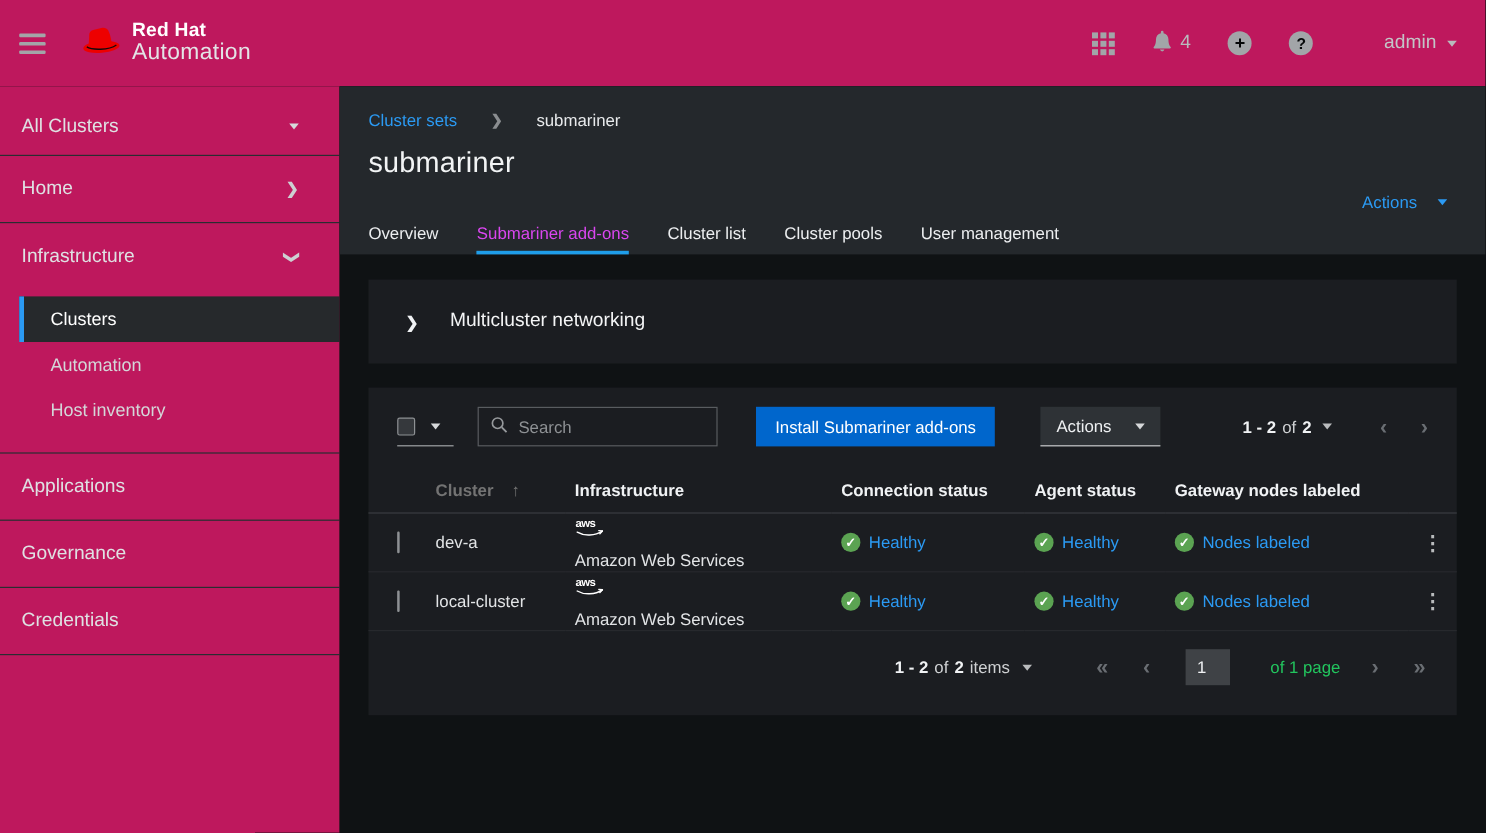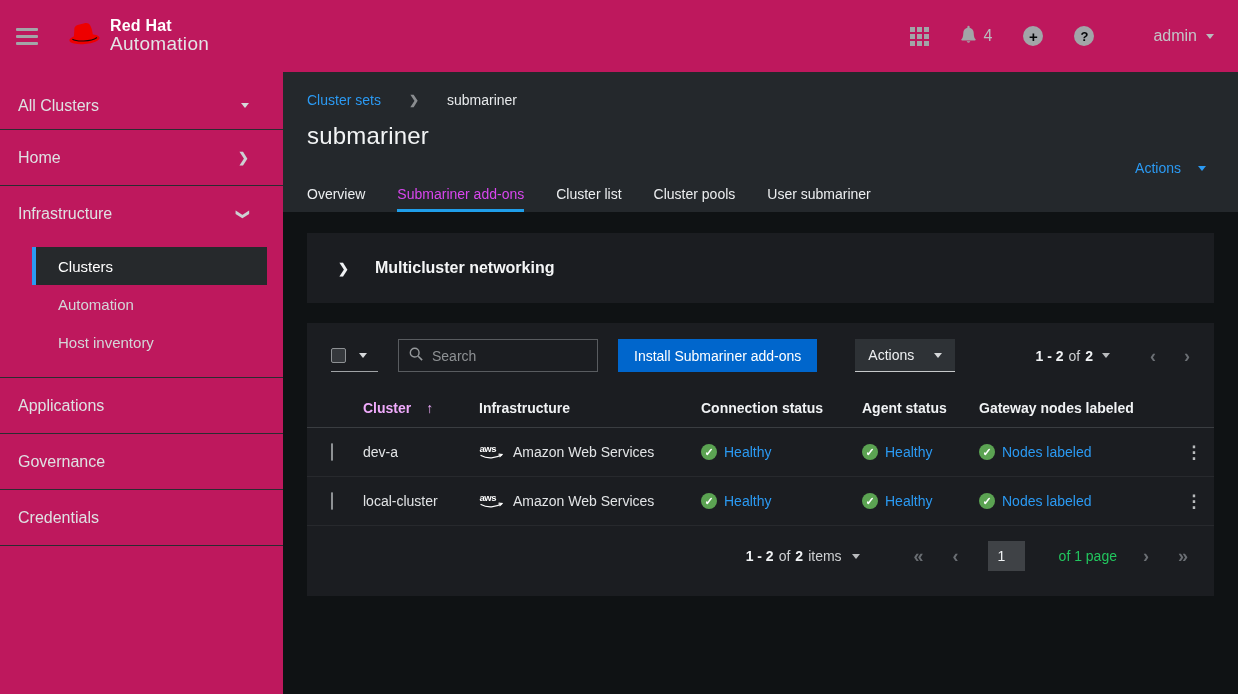--- a/index.html
+++ b/index.html
@@ -25,21 +25,21 @@
 
   
   .page-body { display:flex; height:622px; }
 
   
   .sidebar { width:283px; background:#be185d; flex-shrink:0; padding-top:10px; }
   .nav-row { height:56px; display:flex; align-items:center; justify-content:space-between; padding:0 34px 0 18px; font-size:16px; color:#dfe1e3; border-bottom:1px solid #2a2d31; cursor:pointer; }
   .nav-row.selector { height:48px; }
   .chev { color:#cdd0d2; font-weight:bold; font-size:13px; display:inline-block; }
   .chev.down { transform:rotate(90deg); }
-  .subnav { border-bottom:1px solid #2a2d31; padding:5px 16px 16px; }
+  .subnav { border-bottom:1px solid #2a2d31; padding:5px 0 16px; }
   .subnav-item { margin-left:16px; height:38px; display:flex; align-items:center; padding-left:26px; font-size:15px; color:#d4d6d8; cursor:pointer; }
   .subnav-item.selected { border-left:4px solid #2b9af3; padding-left:22px; background:#26292c; color:#fff; }
 
   
   .main { flex:1; display:flex; flex-direction:column; background:#0f1214; }
   .page-header { background:#24282c; height:140px; position:relative; padding:0 24px; }
   .breadcrumb { padding-top:20px; display:flex; align-items:center; gap:28px; font-size:14px; }
   .breadcrumb .link { color:#2b9af3; cursor:pointer; }
   .bc-sep { color:#8a8d90; font-size:12px; font-weight:bold; }
   .bc-current { color:#e8eaec; }
@@ -49,47 +49,47 @@
   .tab { padding:0 16px; height:37px; display:flex; align-items:center; color:#eceef0; position:relative; cursor:pointer; }
   .tab:first-child { padding-left:0; }
   .tab.active { color:#d946ef; }
   .tab.active::after { content:""; position:absolute; left:16px; right:16px; bottom:0; height:3px; background:#1f9eea; }
 
   .content { flex:1; padding:21px 24px; }
 
   
   .expand-card { background:#1b1d21; height:70px; display:flex; align-items:center; padding:0 24px; margin-bottom:20px; cursor:pointer; }
   .expand-chev { color:#f0f2f4; font-weight:bold; font-size:13px; margin:0 26px 0 7px; }
-  .expand-title { font-size:16px; font-weight:bold; color:#f4f5f6; }
+  .expand-title { font-size:16px; font-weight:normal; color:#f4f5f6; }
 
   
   .table-card { background:#1b1d21; padding-bottom:6px; }
   .toolbar { display:flex; align-items:center; padding:16px 24px 16px; }
   .bulk { width:47px; height:33px; display:flex; align-items:center; gap:13px; border-bottom:1px solid #a0a3a6; cursor:pointer; color:#dcdee0; }
   .cbx { width:15px; height:15px; border:1px solid #8e9194; background:#35383c; border-radius:2px; flex-shrink:0; }
   .search-box { margin-left:20px; width:200px; height:33px; border:1px solid #595c60; display:flex; align-items:center; gap:9px; padding:0 10px; background:#1b1d21; }
   .search-box input { flex:1; background:transparent; border:none; outline:none; color:#e2e4e6; font-size:14px; font-family:inherit; min-width:0; }
   .search-box input::placeholder { color:#8e9194; }
-  .btn-primary { margin-left:20px; height:33px; background:#0066cc; color:#fff; border:none; font-size:14px; padding:0 16px; font-family:inherit; cursor:pointer; }
+  .btn-primary { margin-left:32px; height:33px; background:#0066cc; color:#fff; border:none; font-size:14px; padding:0 16px; font-family:inherit; cursor:pointer; }
   .actions-dd { margin-left:38px; height:33px; background:#2e3236; border-bottom:1px solid #c6c8ca; display:flex; align-items:center; gap:20px; padding:0 13px; color:#eef0f2; cursor:pointer; }
   .actions-dd .caret, .bulk .caret { color:#d6d8da; }
   .top-pag { margin-left:auto; display:flex; align-items:center; color:#cfd1d3; }
   .pag-nums { font-weight:bold; color:#f0f2f4; }
   .top-pag .caret { margin-left:9px; color:#b9bbbd; cursor:pointer; }
   .pag-arrows { display:flex; margin-left:40px; gap:28px; }
   .pg-btn { color:#6a6e73; font-size:18px; line-height:1; cursor:default; font-weight:bold; }
 
   table { width:100%; border-collapse:collapse; }
   thead th { text-align:left; font-size:14px; font-weight:bold; color:#f0f2f4; padding:12px 8px 11px; border-bottom:1px solid #3a3d41; }
-  th.sorted { color:#f0abfc; cursor:pointer; }
+  th.sorted { color:#737373; cursor:pointer; }
   .sort-arrow { margin-left:15px; font-weight:bold; font-size:14px; }
   tbody tr { border-bottom:1px solid #27292d; }
   tbody td { padding:0 8px; height:49px; font-size:14px; color:#e2e4e6; }
   td.check-cell, th.check-cell { padding-left:24px; width:48px; }
-  .cell-flex { display:flex; align-items:center; gap:8px; }
+  .cell-flex { display:flex; gap:8px;flex-direction:column; }
   .status { display:flex; align-items:center; gap:7px; }
   .status .link { color:#2b9af3; cursor:pointer; }
   .check-circle { width:16px; height:16px; border-radius:50%; background:#5ba352; color:#fff; font-size:11px; font-weight:bold; display:flex; align-items:center; justify-content:center; flex-shrink:0; }
   .kebab { color:#b9bbbd; font-size:17px; text-align:center; cursor:pointer; font-weight:bold; letter-spacing:0; }
 
   .bottom-pag { display:flex; align-items:center; justify-content:flex-end; padding:15px 26px 19px; color:#cfd1d3; }
   .bottom-pag .caret { margin-left:10px; color:#b9bbbd; cursor:pointer; }
   .bp-nav { display:flex; align-items:center; margin-left:54px; }
   .bp-nav .pg-btn { margin-right:29px; }
   .page-input { width:37px; height:30px; background:#3f4246; border:none; color:#f0f2f4; font-size:14px; padding-left:10px; font-family:inherit; margin-right:11px; }
@@ -210,21 +210,21 @@
         <div class="tab active">
             <span>Submariner add-ons</span>
           </div>
         <div class="tab">
             <span>Cluster list</span>
           </div>
         <div class="tab">
             <span>Cluster pools</span>
           </div>
         <div class="tab">
-            <span>User submariner</span>
+            <span>User management</span>
           </div>
       </div>
     </div>
 
     <div class="content">
 
       <div class="expand-card">
         <span class="expand-chev">❯</span>
         <span class="expand-title">Multicluster networking</span>
       </div>

